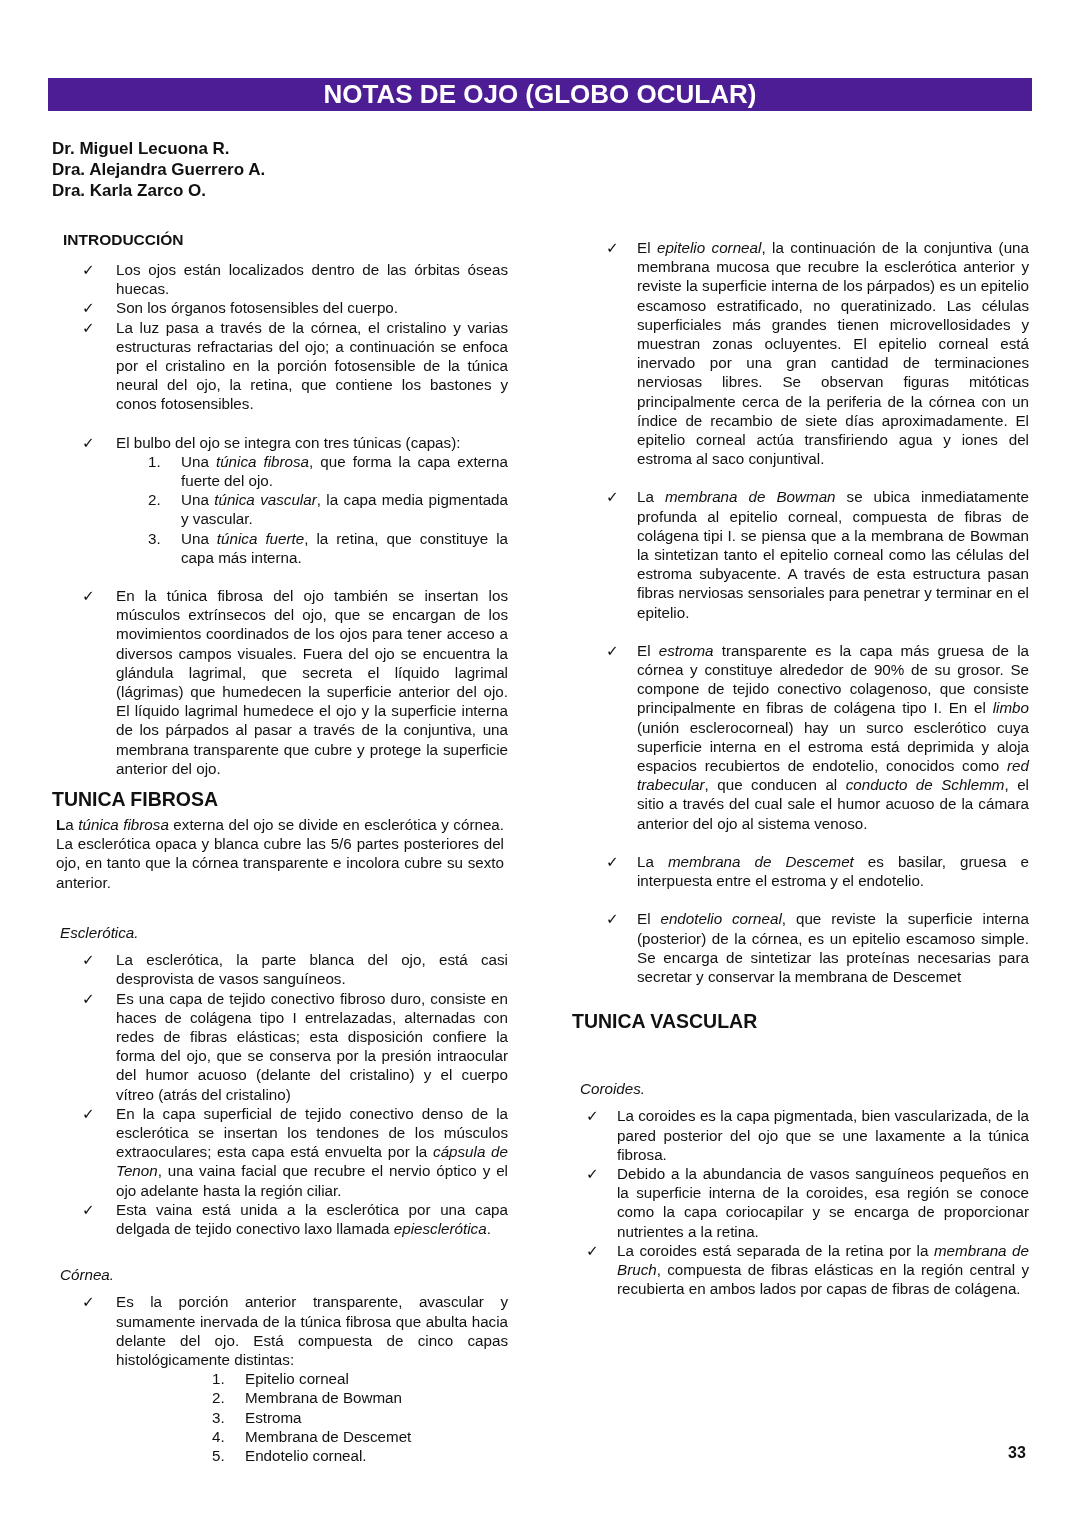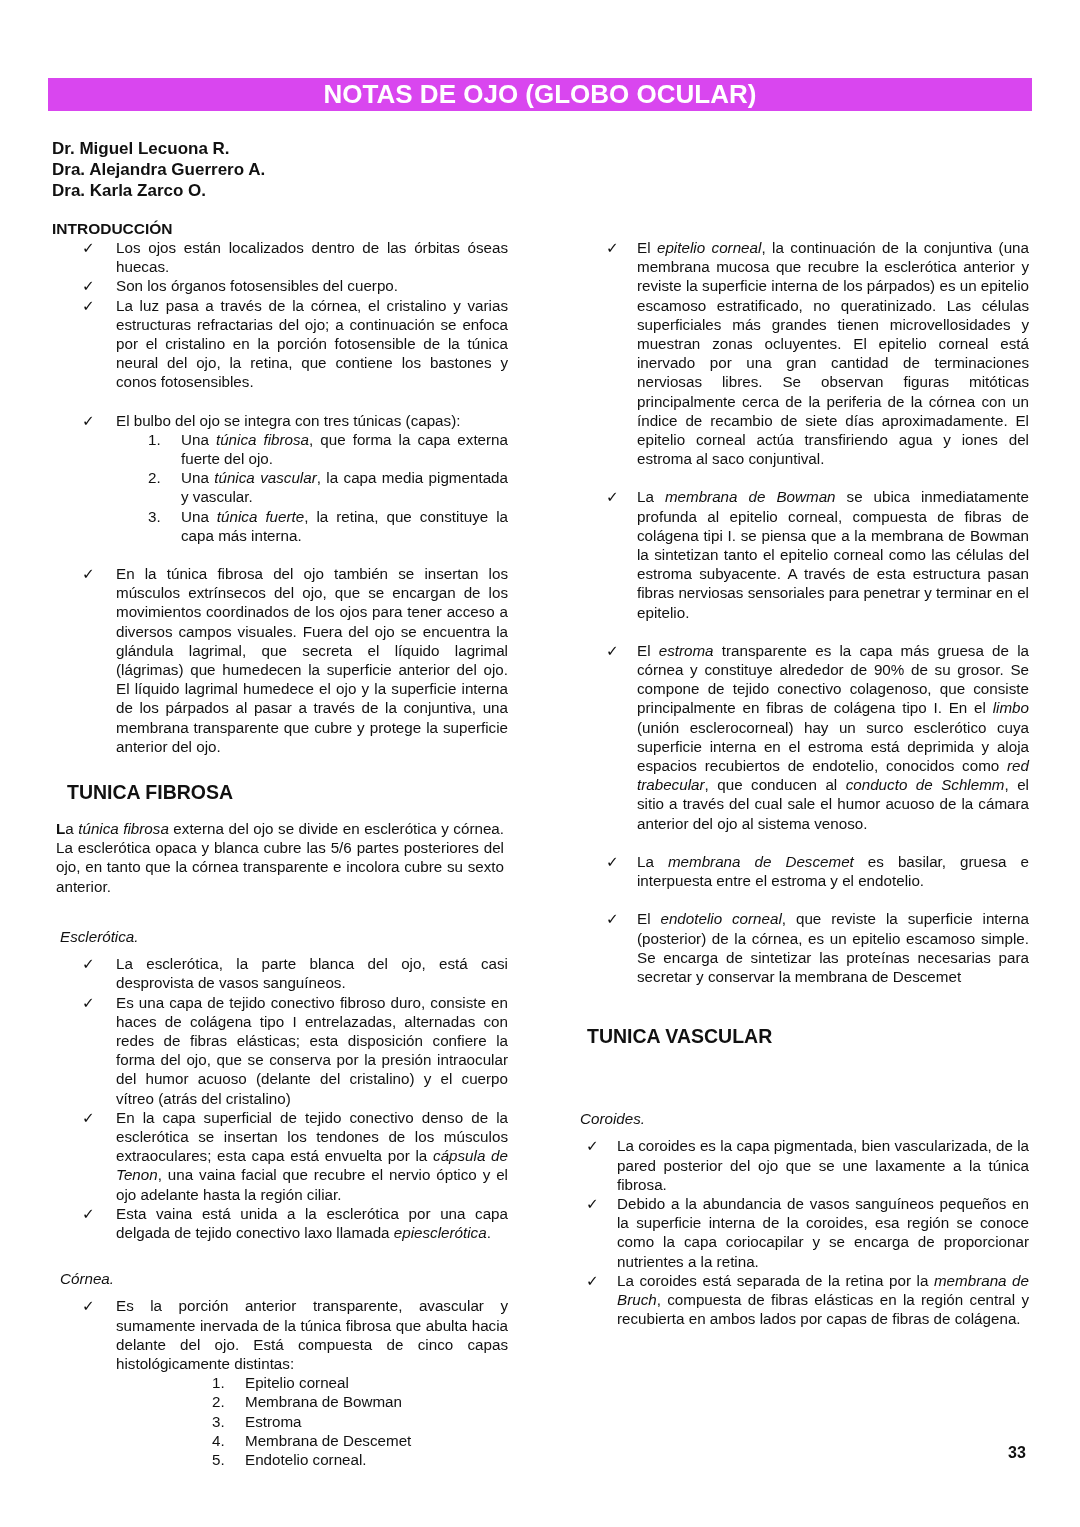--- a/index.html
+++ b/index.html
@@ -3,29 +3,29 @@
 <meta charset="utf-8">
 <style>
   html, body { margin: 0; padding: 0; background: #ffffff; }
   body {
     width: 1080px; height: 1527px; position: relative; overflow: hidden;
     font-family: "Liberation Sans", "DejaVu Sans", sans-serif;
     color: #111; font-size: 15.2px; line-height: 19.2px;
   }
   .title-bar {
     position: absolute; left: 48px; top: 78px; width: 984px; height: 33px;
-    background: #d946ef; color: #fff; text-align: center;
+    background: #4c1d95; color: #fff; text-align: center;
     font-weight: bold; font-size: 26px; line-height: 33px;
   }
   .authors { position: absolute; left: 52px; top: 138px; font-weight: bold; font-size: 17px; line-height: 21px; }
   .col { position: absolute; top: 219px; }
   .col-left { left: 52px; width: 456px; }
   .col-right { left: 572px; width: 457px; }
-  .h-small { font-weight: bold; font-size: 15.5px; margin: 0; line-height: 19px; }
-  .h-big { font-weight: bold; font-size: 19.5px; margin: 15px; line-height: 23px; }
+  .h-small { font-weight: bold; font-size: 15.5px; margin: 11px; line-height: 19px; }
+  .h-big { font-weight: bold; font-size: 19.5px; margin: 0; line-height: 23px; }
   .sub { font-style: italic; margin: 8px; }
   p { margin: 4px; text-align: justify; }
   ul.check { list-style: none; margin: 0; padding: 0; }
   ul.check > li { position: relative; padding-left: 64px; text-align: justify; }
   ul.check > li .chk { position: absolute; left: 30px; top: 0; }
   .col-right ul.check > li { padding-left: 65px; }
   .col-right ul.check > li .chk { left: 34px; }
   ol.num { list-style: none; margin: 0; padding: 0; }
   ol.num li { position: relative; padding-left: 65px; text-align: justify; }
   ol.num li .n { position: absolute; left: 32px; }

